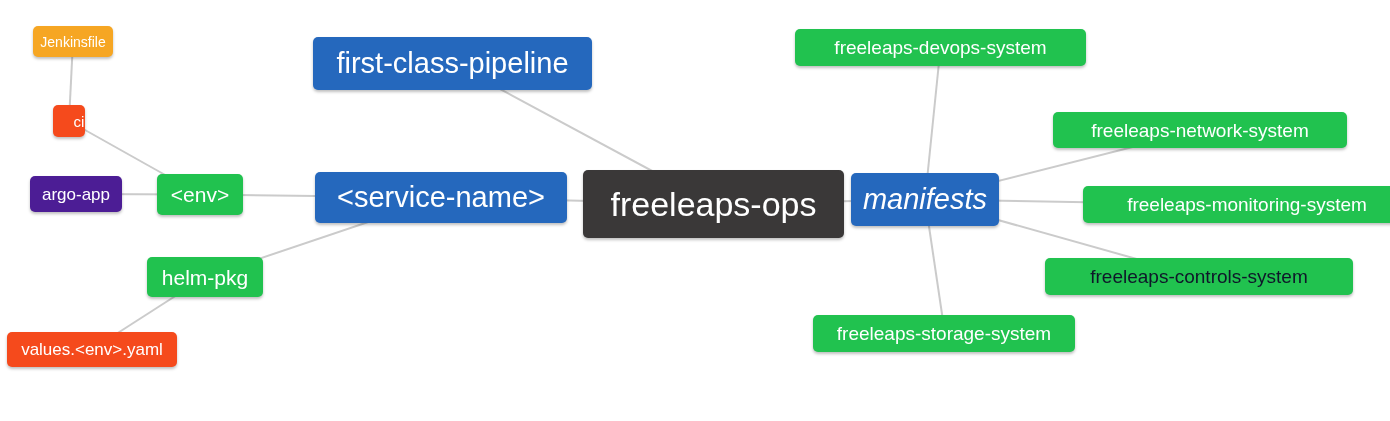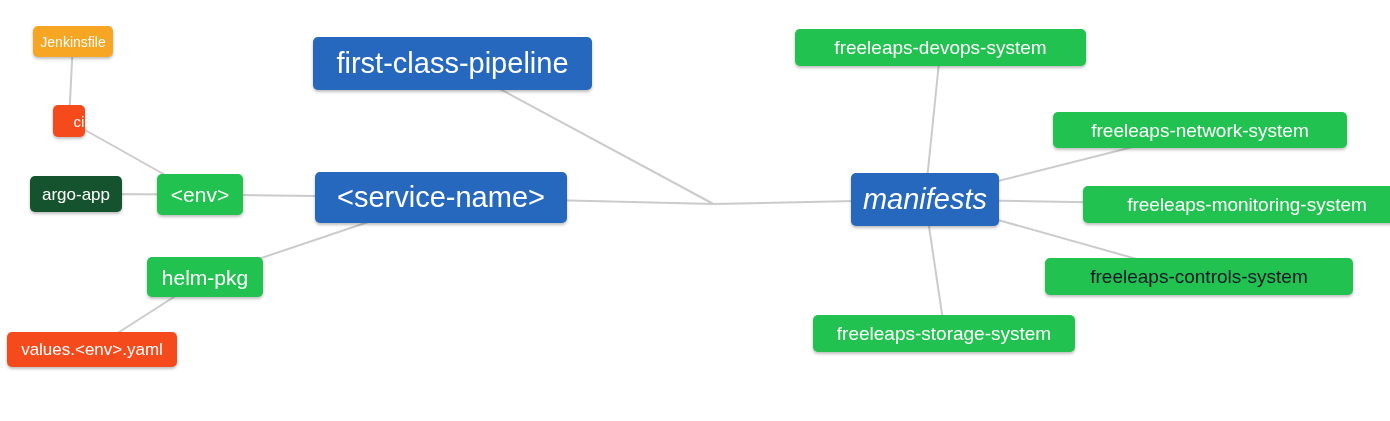--- a/index.html
+++ b/index.html
@@ -55,25 +55,26 @@
       <line x1="713.5" y1="204" x2="925" y2="199.5" stroke="#cbcbcb" stroke-width="2"></line>
       <line x1="925" y1="199.5" x2="940.5" y2="47.5" stroke="#cbcbcb" stroke-width="2"></line>
       <line x1="925" y1="199.5" x2="1200" y2="130" stroke="#cbcbcb" stroke-width="2"></line>
       <line x1="925" y1="199.5" x2="1214" y2="204.5" stroke="#cbcbcb" stroke-width="2"></line>
       <line x1="925" y1="199.5" x2="1199" y2="276.5" stroke="#cbcbcb" stroke-width="2"></line>
       <line x1="925" y1="199.5" x2="944" y2="327.5" stroke="#cbcbcb" stroke-width="2"></line>
     </svg>
 
 <div class="node" style="left: 33px; top: 26px; width: 80px; height: 31px; font-size: 14px; background: rgb(246, 166, 35); color: rgb(255, 255, 255);">Jenkinsfile</div>
     <div class="node" style="left: 53px; top: 105px; width: 32px; height: 32px; font-size: 15px; background: rgb(245, 74, 28); color: rgb(255, 255, 255); padding-left: 20px;">ci</div>
-    <div class="node" style="left: 30px; top: 176px; width: 92px; height: 36px; font-size: 17px; background: #14532d; color: rgb(255, 255, 255);">argo-app</div>
+    <div class="node" style="left: 30px; top: 176px; width: 92px; height: 36px; font-size: 17px; background: #4c1d95; color: rgb(255, 255, 255);">argo-app</div>
     <div class="node" style="left: 157px; top: 174px; width: 86px; height: 41px; font-size: 21px; background: rgb(33, 194, 79); color: rgb(255, 255, 255);">&lt;env&gt;</div>
     <div class="node" style="left: 147px; top: 257px; width: 116px; height: 40px; font-size: 21px; background: rgb(33, 194, 79); color: rgb(255, 255, 255);">helm-pkg</div>
     <div class="node" style="left: 7px; top: 332px; width: 170px; height: 35px; font-size: 17px; background: rgb(245, 74, 28); color: rgb(255, 255, 255);">values.&lt;env&gt;.yaml</div>
     <div class="node" style="left: 313px; top: 37px; width: 279px; height: 53px; font-size: 29px; background: rgb(37, 104, 189); color: rgb(255, 255, 255);">first-class-pipeline</div>
     <div class="node" style="left: 315px; top: 172px; width: 252px; height: 51px; font-size: 29px; background: rgb(37, 104, 189); color: rgb(255, 255, 255);">&lt;service-name&gt;</div>
+    <div class="node" style="left: 583px; top: 170px; width: 261px; height: 68px; font-size: 34px; background: rgb(58, 56, 56); color: rgb(255, 255, 255);">freeleaps-ops</div>
     <div class="node" style="left: 851px; top: 173px; width: 148px; height: 53px; font-size: 29px; background: rgb(37, 104, 189); color: rgb(255, 255, 255); font-style: italic;">manifests</div>
     <div class="node" style="left: 795px; top: 29px; width: 291px; height: 37px; font-size: 19px; background: rgb(33, 194, 79); color: rgb(255, 255, 255);">freeleaps-devops-system</div>
     <div class="node" style="left: 1053px; top: 112px; width: 294px; height: 36px; font-size: 19px; background: rgb(33, 194, 79); color: rgb(255, 255, 255);">freeleaps-network-system</div>
     <div class="node" style="left: 1050px; top: 186px; width: 328px; height: 37px; font-size: 19px; background: rgb(33, 194, 79); color: rgb(255, 255, 255); margin-left: 33px;">freeleaps-monitoring-system</div>
     <div class="node" style="left: 1045px; top: 258px; width: 308px; height: 37px; font-size: 19px; background: rgb(33, 194, 79); color: #0f172a;">freeleaps-controls-system</div>
     <div class="node" style="left: 813px; top: 315px; width: 262px; height: 37px; font-size: 19px; background: rgb(33, 194, 79); color: rgb(255, 255, 255);">freeleaps-storage-system</div>
   </div>
 
 </body></html>

